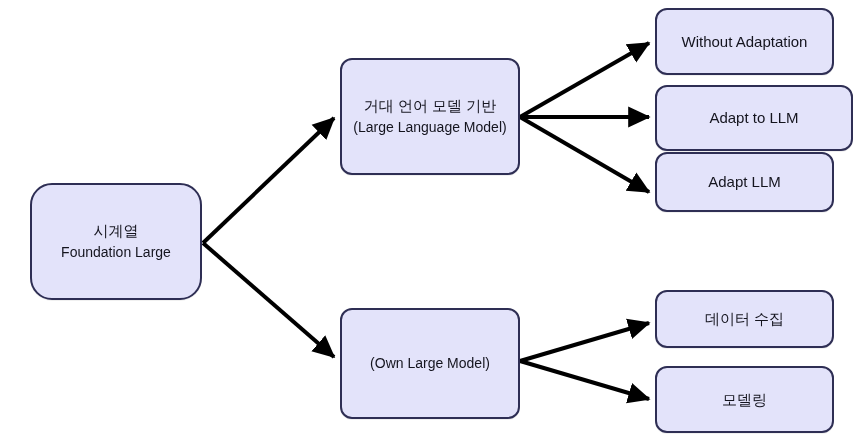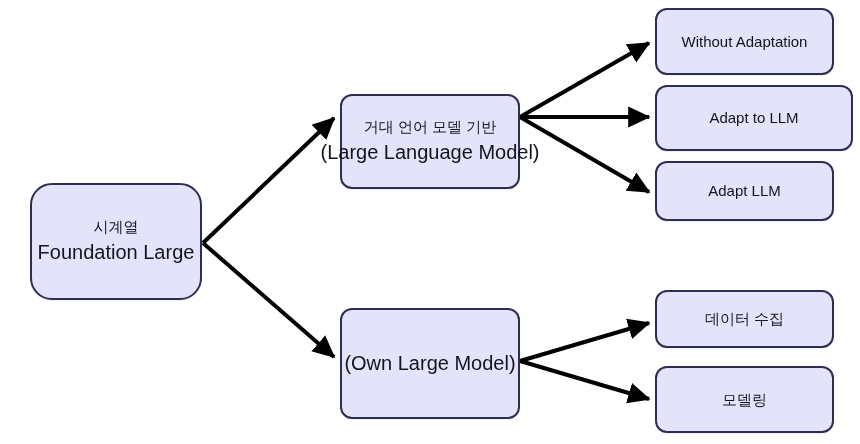--- a/index.html
+++ b/index.html
@@ -40,41 +40,40 @@
     color: #14141e;
     line-height: 1.45;
     z-index: 2;
     box-shadow: 0 1px 0 rgba(0,0,0,0.06);
   }
   .node .line-primary {
     font-size: 15px;
     white-space: nowrap;
   }
   .node .line-secondary {
-    font-size: 20px;
+    font-size: 14px;
     white-space: nowrap;
   }
   .node.single .line-primary {
     font-size: 15px;
   }
   
   #node-root {
     left: 30px;
     top: 183px;
     width: 172px;
     height: 117px;
     border-radius: 22px;
   }
   
   #node-llm {
     left: 340px;
     top: 58px;
     width: 180px;
-    height: 95px;
-    margin-top: 36px;
+    height: 117px;
   }
   #node-own {
     left: 340px;
     top: 308px;
     width: 180px;
     height: 111px;
   }
   
   #node-without-adaptation {
     left: 655px;
@@ -83,21 +82,21 @@
     height: 67px;
   }
   #node-adapt-to-llm {
     left: 655px;
     top: 85px;
     width: 198px;
     height: 66px;
   }
   #node-adapt-llm {
     left: 655px;
-    top: 161px;
+    top: 152px;
     width: 179px;
     height: 60px;
   }
   #node-data-collection {
     left: 655px;
     top: 290px;
     width: 179px;
     height: 58px;
   }
   #node-modeling {

